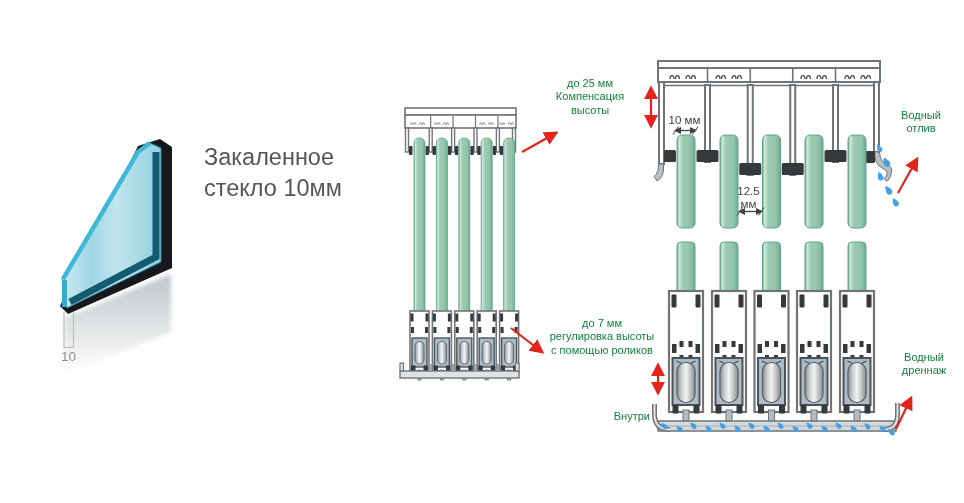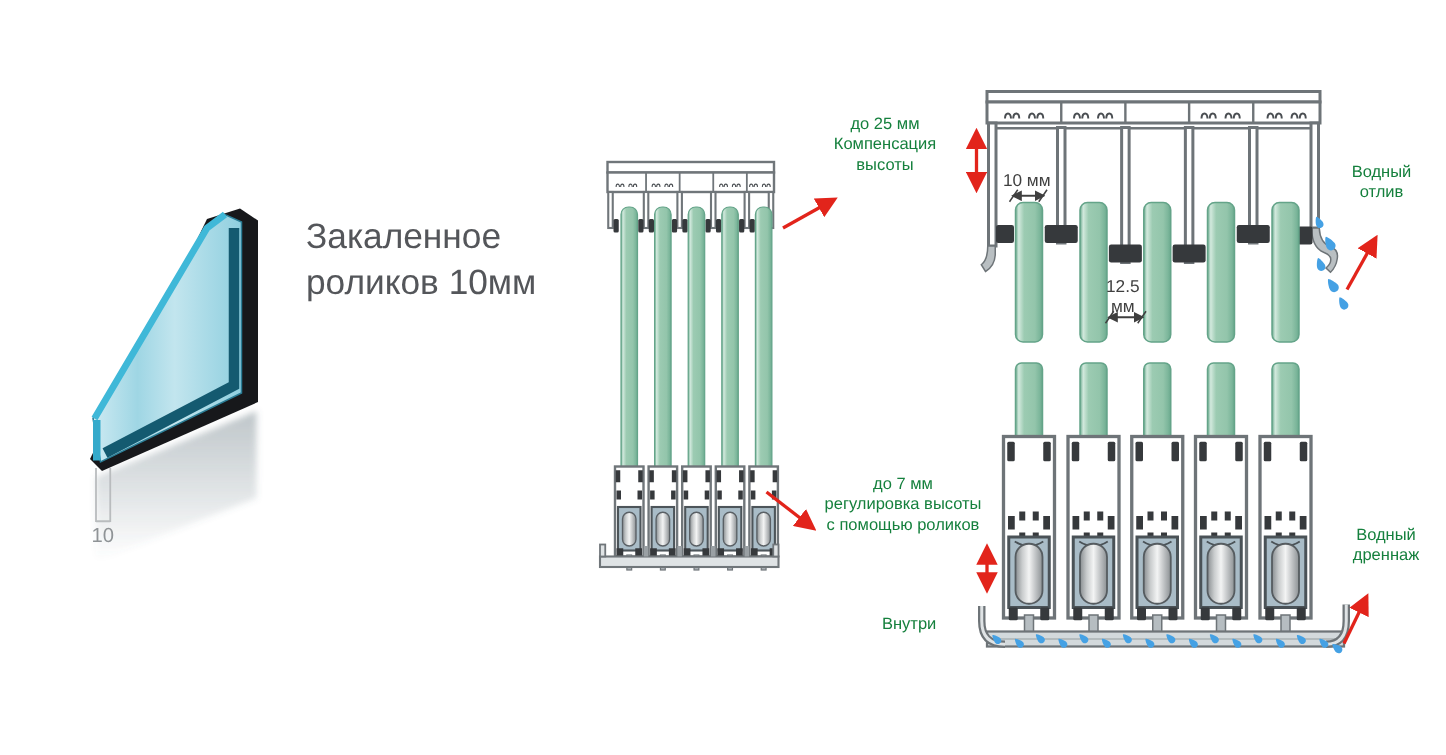--- a/index.html
+++ b/index.html
@@ -2,21 +2,21 @@
 <html><head>
 <meta charset="utf-8">
 <style>
   html,body{margin:0;padding:0;background:#ffffff;}
   #canvas{position:relative;width:964px;height:503px;background:#ffffff;overflow:hidden;
           font-family:"Liberation Sans", sans-serif;}
   #diagram-svg{position:absolute;left:0;top:0;}
   .label{position:absolute;color:#15803d;font-size:11px;line-height:1.22;
          white-space:pre-line;}
   .label.center{text-align:center;}
-  .label.right{}
+  .label.right{text-align:right;}
   .title{position:absolute;left:204px;top:142px;width:180px;color:#54565a;
          font-size:23.5px;line-height:1.34;white-space:pre-line;}
   svg text{font-family:"Liberation Sans", sans-serif;}
 </style>
 </head>
 <body>
 
 <div id="canvas">
 
 <svg id="diagram-svg" width="964" height="503" viewBox="0 0 964 503">
@@ -305,21 +305,21 @@
     <line x1="522" y1="152" x2="556" y2="133" marker-end="url(#ra)"></line>
     <line x1="651" y1="88" x2="651" y2="126" marker-start="url(#ra)" marker-end="url(#ra)"></line>
     <line x1="511" y1="328" x2="542" y2="352" marker-end="url(#ra)"></line>
     <line x1="658" y1="365" x2="658" y2="393" marker-start="url(#ra)" marker-end="url(#ra)"></line>
     <line x1="898" y1="193" x2="917" y2="159" marker-end="url(#ra)"></line>
     <line x1="896" y1="429" x2="911" y2="398" marker-end="url(#ra)"></line>
   </g>
 </svg>
 
 <div class="title">Закаленное
-роликов 10мм</div>
+стекло 10мм</div>
 
 <div class="label center" style="left:527px;top:77px;width:126px;">до 25 мм
 Компенсация
 высоты</div>
 
 <div class="label center" style="left:532px;top:317px;width:140px;">до 7 мм
 регулировка высоты
 с помощью роликов</div>
 
 <div class="label center" style="left:884px;top:109px;width:74px;">Водный

